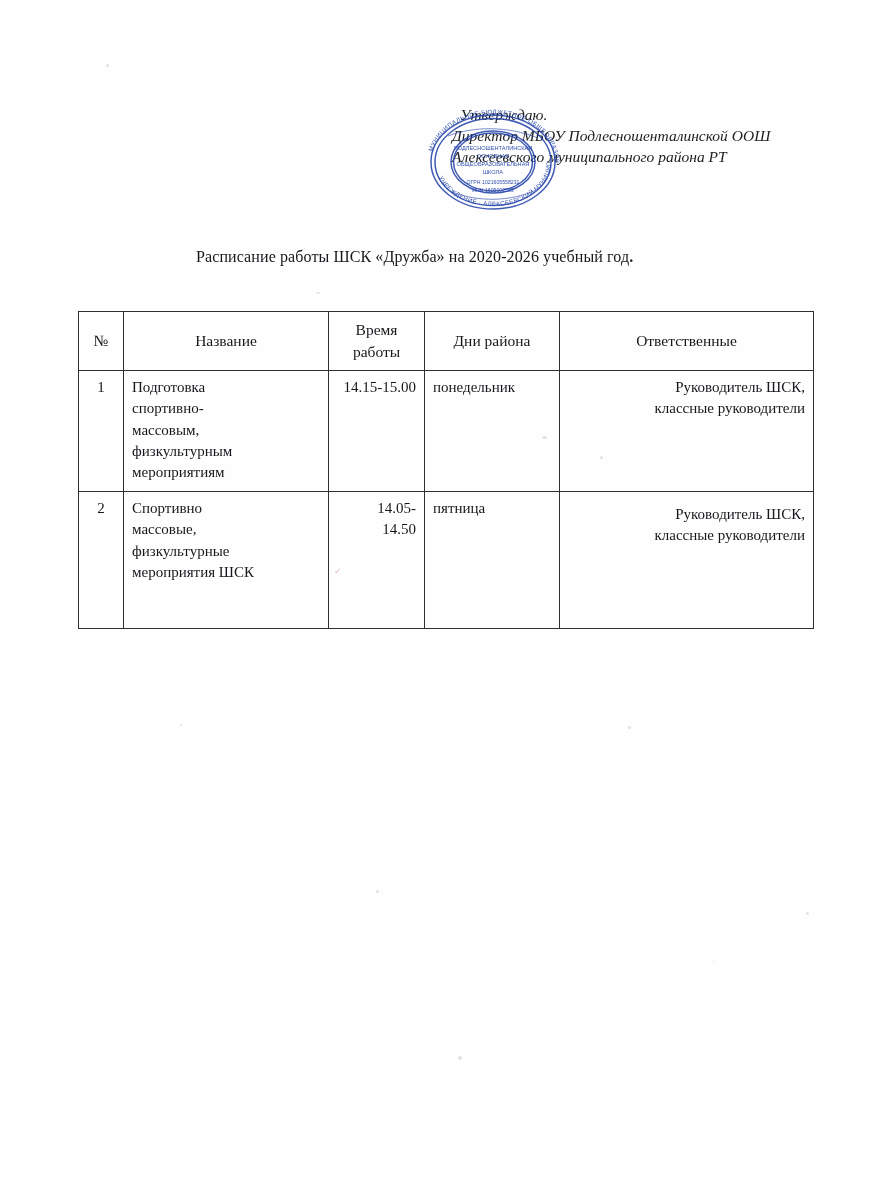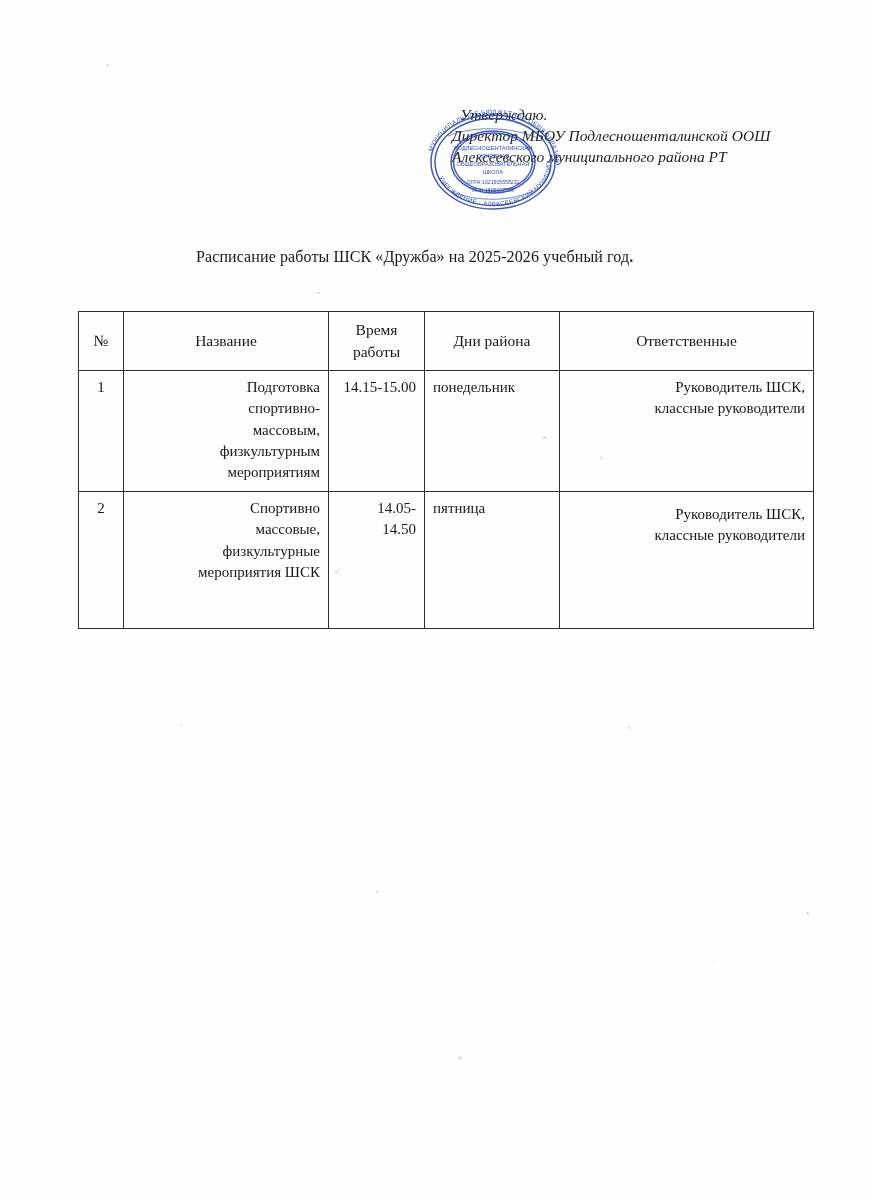--- a/index.html
+++ b/index.html
@@ -91,21 +91,21 @@
   .col-name  { width: 205px; }
   .col-time  { width: 96px; }
   .col-days  { width: 135px; }
   .col-resp  { width: 254px; }
 
   .c-num {
     text-align: center;
     padding-top: 7px;
     font-size: 15px;
   }
-  .c-name   { padding-left: 14px; text-align: right; }
+  .c-name   { padding-left: 14px; }
   .c-time   { text-align: right; padding-top: 7px; }
   .c-days   { padding-left: 10px; padding-top: 7px; }
   .c-resp   { padding-left: 16px; padding-top: 17px; text-align: right; }
 
   .row-1 td { height: 108px; }
   .row-2 td { height: 118px; }
 
   .name-lines span { display: block; }
 
   
@@ -168,21 +168,21 @@
         <text x="89" y="96" font-size="5.2">ИНН 1605002569</text>
       </g>
       <g stroke="#1f3fa8" stroke-width="1" fill="none" opacity="0.6">
         <path d="M 44,40 C 70,30 104,30 134,42"></path>
         <path d="M 48,96 C 74,106 106,106 132,94"></path>
       </g>
     </svg>
   </div>
 
   <div class="doc-title">
-    <span>Расписание работы ШСК «Дружба» на 2025-2026 учебный год</span><span class="dot">.</span>
+    <span>Расписание работы ШСК «Дружба» на 2020-2026 учебный год</span><span class="dot">.</span>
   </div>
 
   <table class="schedule">
     <colgroup>
       <col class="col-num">
         <col class="col-name">
         <col class="col-time">
         <col class="col-days">
         <col class="col-resp">
     </colgroup>

